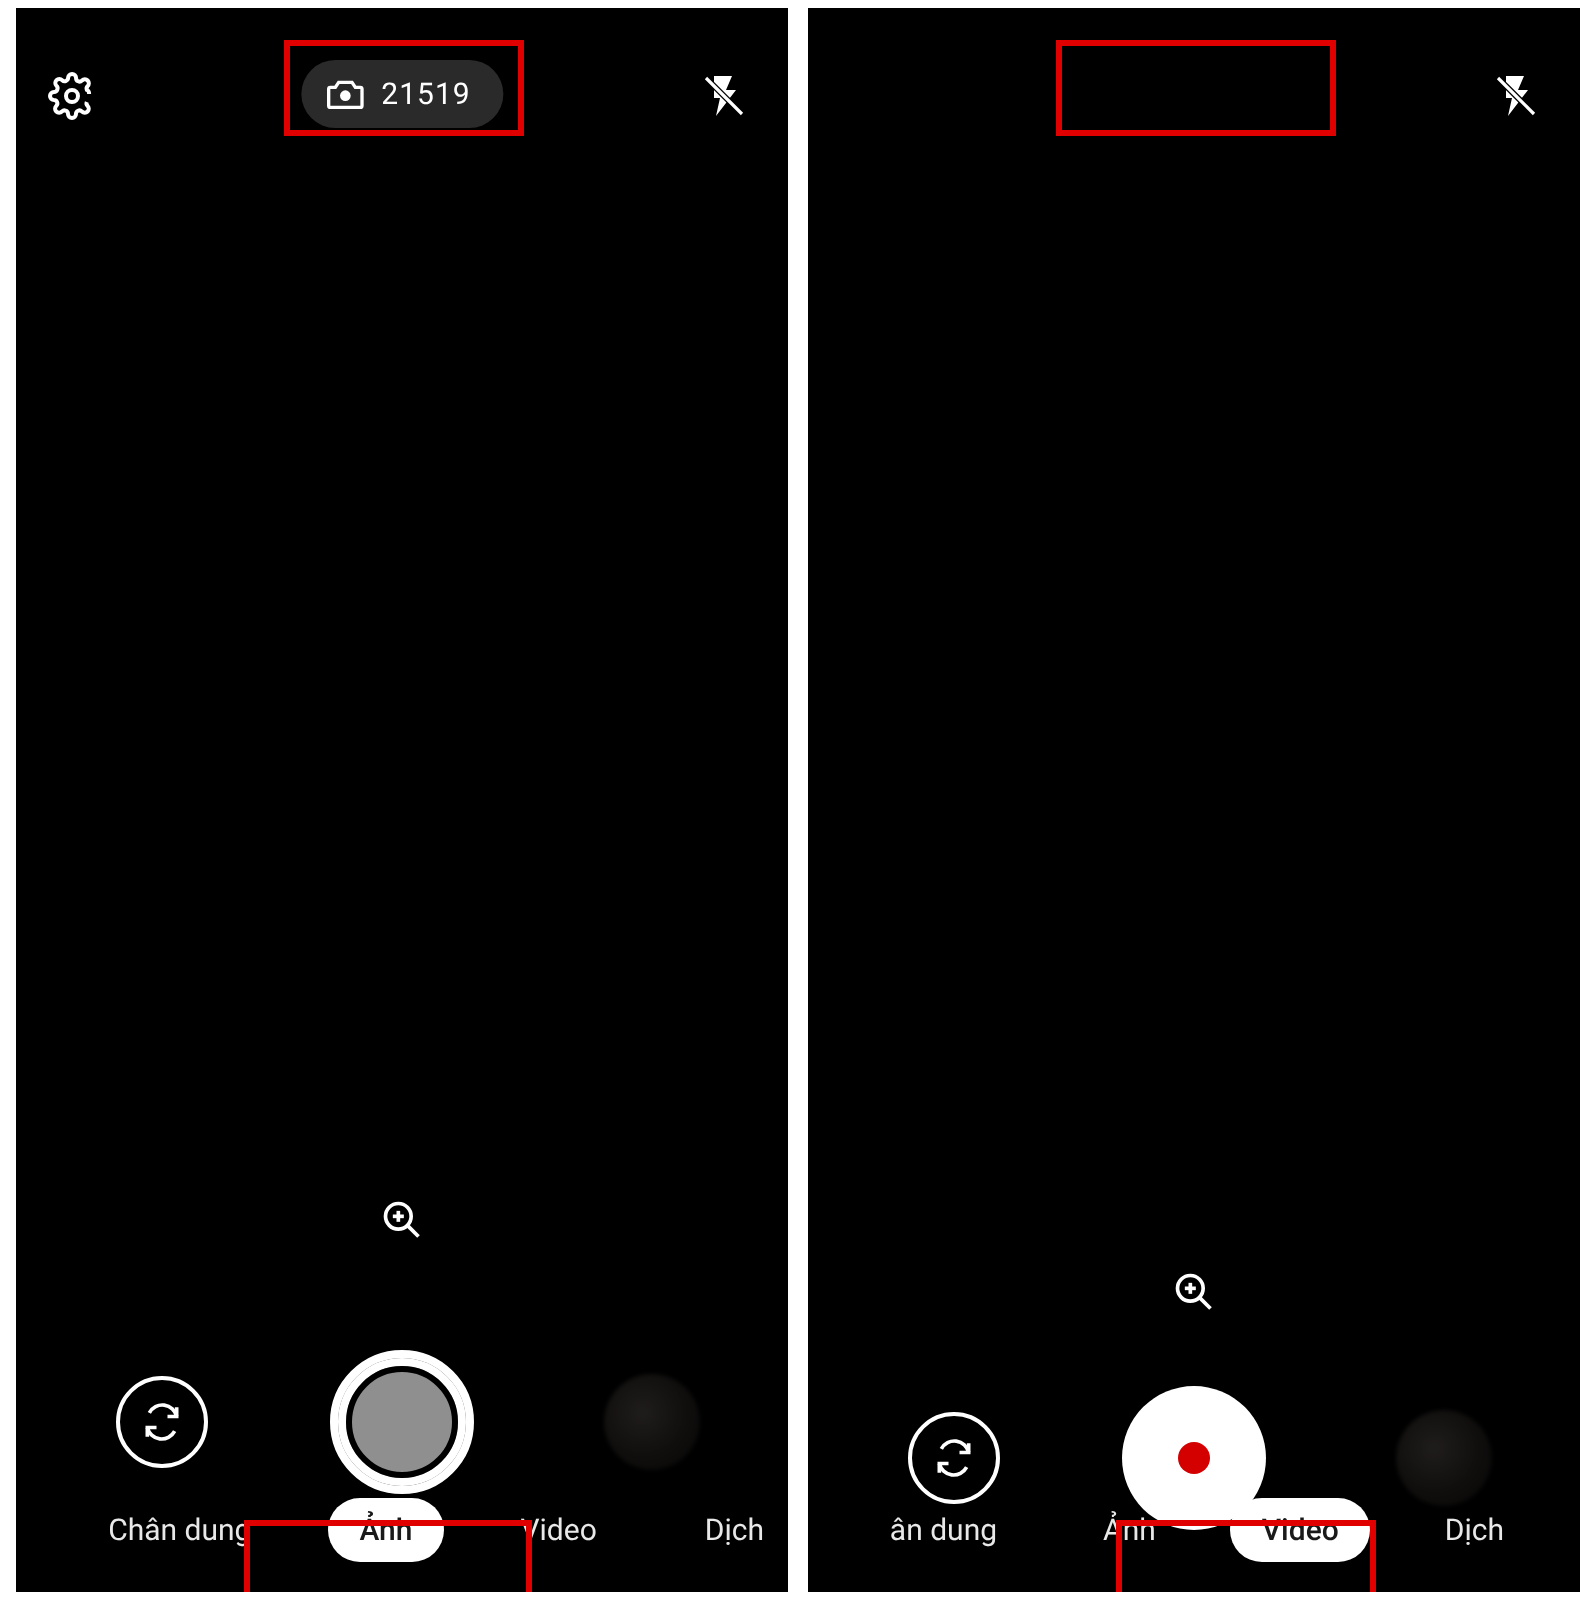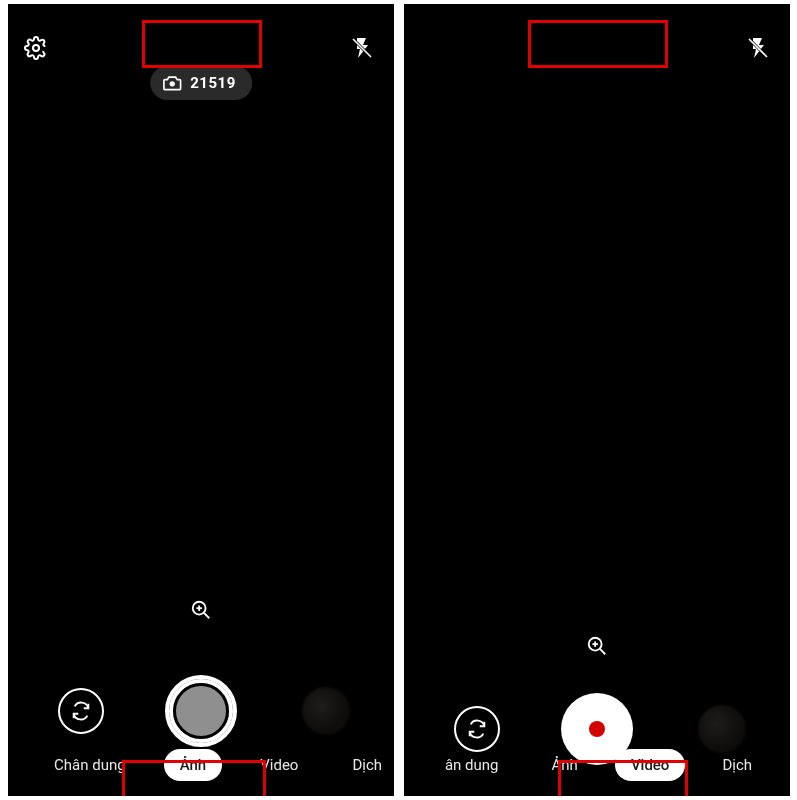--- a/index.html
+++ b/index.html
@@ -51,23 +51,22 @@
     top: 2px;
     height: 34px;
     padding: 0 16px 0 12px;
     background: #2a2a2a;
     border-radius: 18px;
     display: flex;
     align-items: center;
     gap: 8px;
     color: #ffffff;
     font-size: 15px;
-    font-weight: 700;
-    cursor: pointer;
-    margin-top: 36px;
+    font-weight: 400;
+    cursor: pointer;
   }
   .counter-pill svg { display: block; }
   .counter-pill span { letter-spacing: 0.5px; }
 
   
   .zoom {
     position: absolute;
     left: 50%;
     transform: translateX(-50%);
     color: #ffffff;

